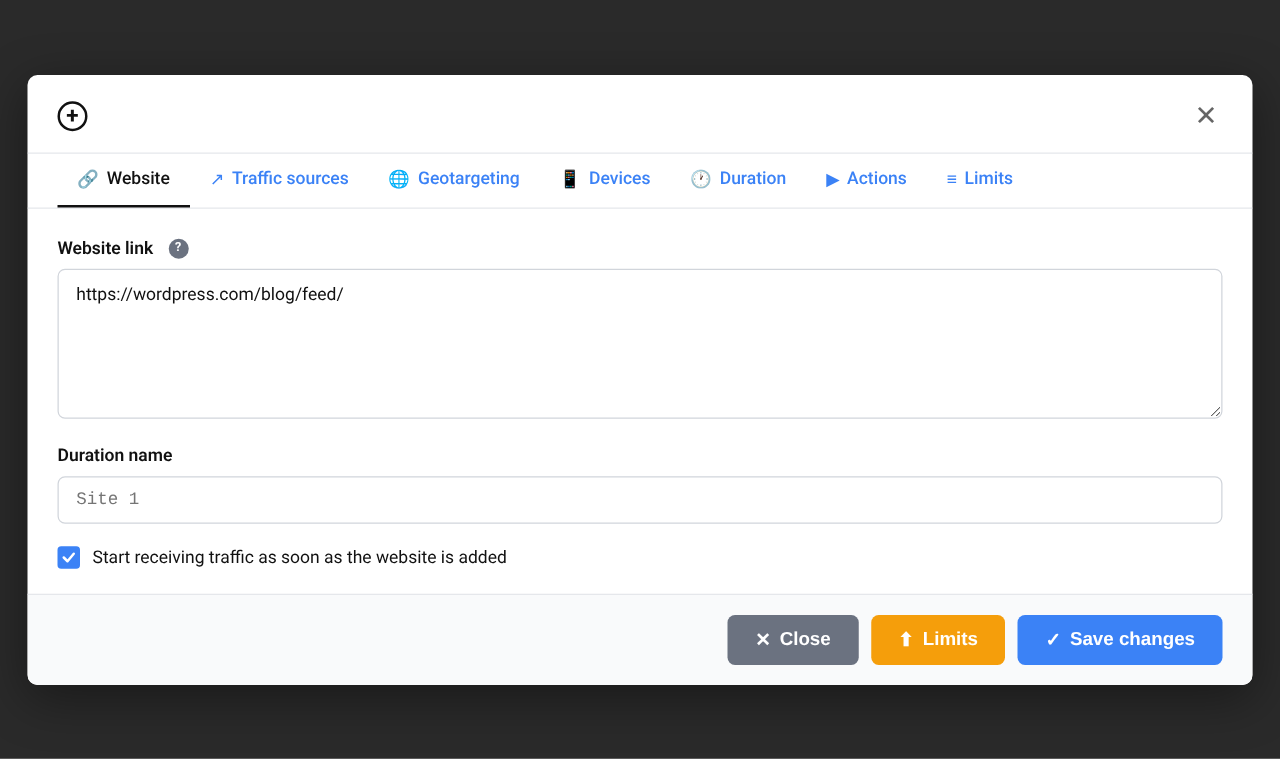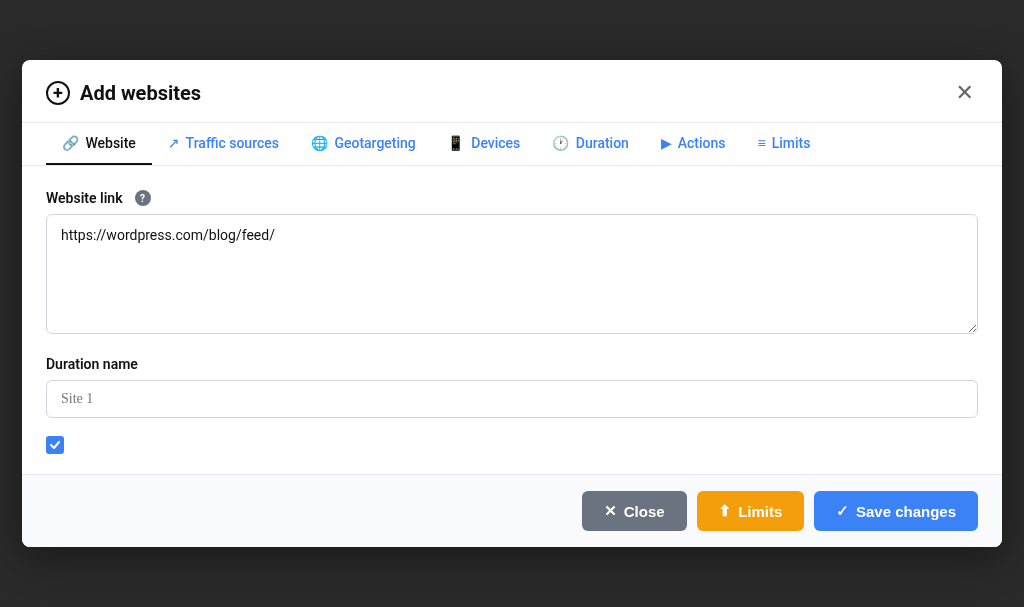--- a/index.html
+++ b/index.html
@@ -152,21 +152,21 @@
     }
 
     .name-input {
       width: 100%;
       border: 1px solid #d1d5db;
       border-radius: 6px;
       padding: 10px 14px;
       font-size: 14px;
       color: #9ca3af;
       outline: none;
-      font-family: Liberation Serif, serif;
+      font-family: Liberation Mono, monospace;
     }
 
     .checkbox-row {
       display: flex;
       align-items: center;
       gap: 10px;
       margin-top: 16px;
     }
 
     .checkbox {
@@ -232,21 +232,20 @@
   </style>
 </head>
 <body>
 
 <div class="modal-overlay">
   <div class="modal">
 
     <div class="modal-header">
       <div class="modal-title">
         <div class="plus-icon">+</div>
-        <span>Add websites</span>
       </div>
       <button class="close-btn">
         <span>✕</span>
       </button>
     </div>
 
     <div class="modal-tabs">
       <div class="tab active">
         <span class="tab-icon">🔗</span>
         <span>Website</span>
@@ -293,20 +292,21 @@
         </div>
         <input type="text" class="name-input" placeholder="Site 1" style="">
       </div>
 
       <div class="checkbox-row">
         <div class="checkbox">
           <svg viewBox="0 0 12 12" fill="none" xmlns="http://www.w3.org/2000/svg">
             <polyline points="2,6 5,9 10,3" stroke="white" stroke-width="2" stroke-linecap="round" stroke-linejoin="round"></polyline>
           </svg>
         </div>
+        <label class="checkbox-label">Start receiving traffic as soon as the website is added</label>
       </div>
     </div>
 
     <div class="modal-footer">
       <button class="btn btn-close">
         <span>✕</span>
         <span>Close</span>
       </button>
       <button class="btn btn-reset">
         <span>⬆</span>

